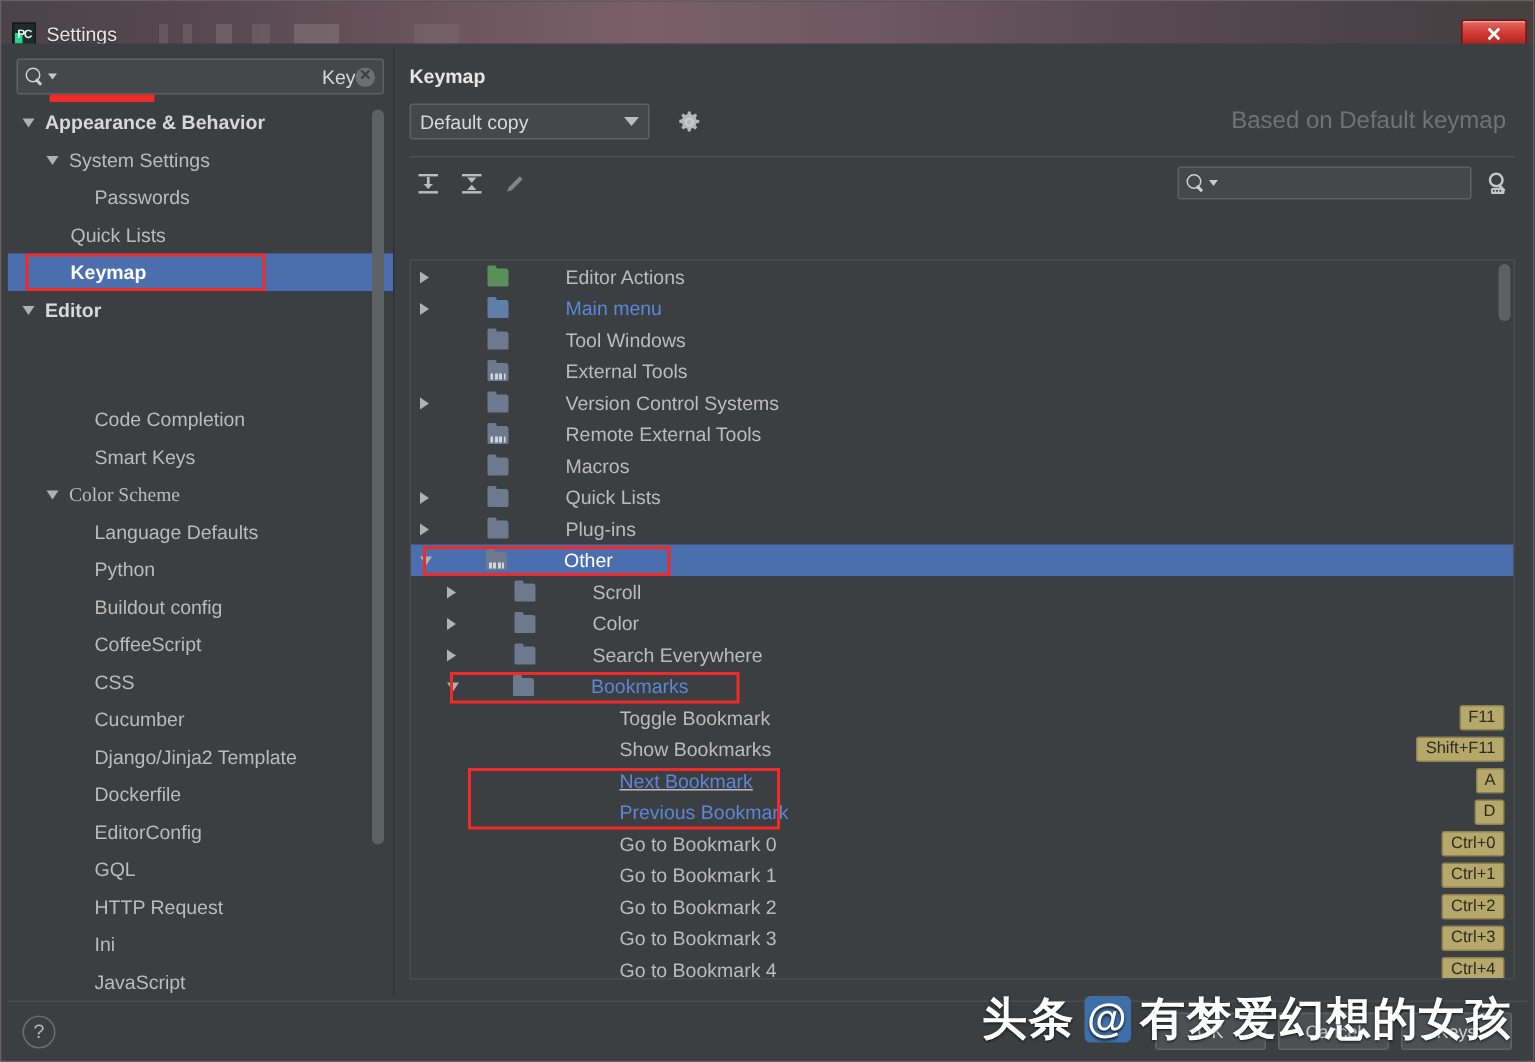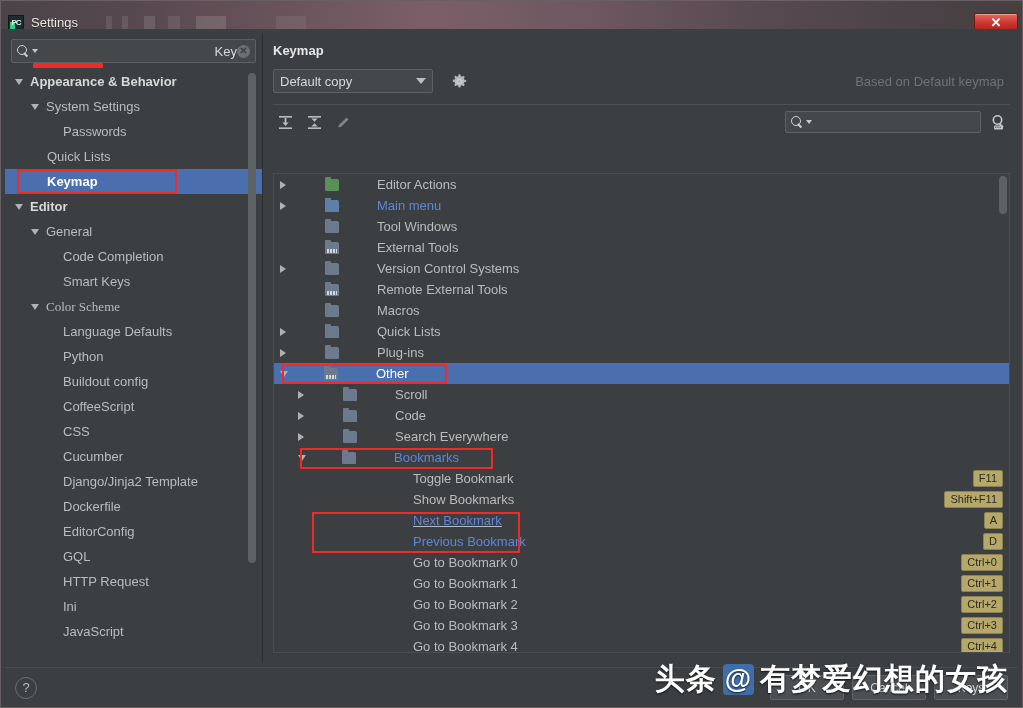--- a/index.html
+++ b/index.html
@@ -175,21 +175,21 @@
   .combo .arr {
     width: 0; height: 0;
     border-left: 5px solid transparent; border-right: 5px solid transparent;
     border-top: 6px solid #b9bdc0;
   }
   .gear {
     width: 17px; height: 17px; margin-left: 18px; position: relative;
   }
   .gear svg { display: block; }
   .based-on {
-    margin-left: auto; color: #6f7376; font-size: 13px; padding-right: 6px;
+    margin-left: auto; color: #6f7376; font-size: 16px; padding-right: 6px;
   }
   .hr-line {
     height: 1px; background: #4e5254; margin: 10px 0 0 0;
   }
 
   .toolbar {
     height: 34px; display: flex; align-items: center; gap: 12px;
     padding-left: 4px;
   }
   .tb-ico { width: 17px; height: 17px; position: relative; }
@@ -337,25 +337,21 @@
               </div>
               <div class="srow bold selected" style="padding-left: 26px; position: relative;">
                 <span class="tri blank" style="margin-right: 7px;"></span>
                 <span>Keymap</span>
                 <div class="sel-redbox"></div>
               </div>
               <div class="srow bold" style="padding-left: 10px; position: relative;">
                 <span class="tri " style="margin-right: 7px;"></span>
                 <span>Editor</span>
               </div>
-              <div class="srow" style="padding-left: 26px; position: relative;">
-                <span class="tri " style="margin-right: 7px;"></span>
-                <span>General</span>
-              </div>
-              <div class="srow" style="padding-left: 42px; position: relative;">
+              <div class="srow" style="padding-left: 42px; position: relative; margin-top: 48px;">
                 <span class="tri blank" style="margin-right: 7px;"></span>
                 <span>Code Completion</span>
               </div>
               <div class="srow" style="padding-left: 42px; position: relative;">
                 <span class="tri blank" style="margin-right: 7px;"></span>
                 <span>Smart Keys</span>
               </div>
               <div class="srow" style="padding-left: 26px; position: relative; font-family: Liberation Serif, serif;">
                 <span class="tri " style="margin-right: 7px;"></span>
                 <span>Color Scheme</span>
@@ -531,21 +527,21 @@
                 <span class="link">Other</span>
               </div>
               <div class="trow" style="padding-left: 24px;">
                 <span class="tw r"></span>
                 <span class="folder"></span>
                 <span>Scroll</span>
               </div>
               <div class="trow" style="padding-left: 24px;">
                 <span class="tw r"></span>
                 <span class="folder"></span>
-                <span>Code</span>
+                <span>Color</span>
               </div>
               <div class="trow" style="padding-left: 24px;">
                 <span class="tw r"></span>
                 <span class="folder"></span>
                 <span>Search Everywhere</span>
               </div>
               <div class="trow" style="padding-left: 24px;">
                 <span class="tw d"></span>
                 <span class="folder"></span>
                 <span class="link">Bookmarks</span>

